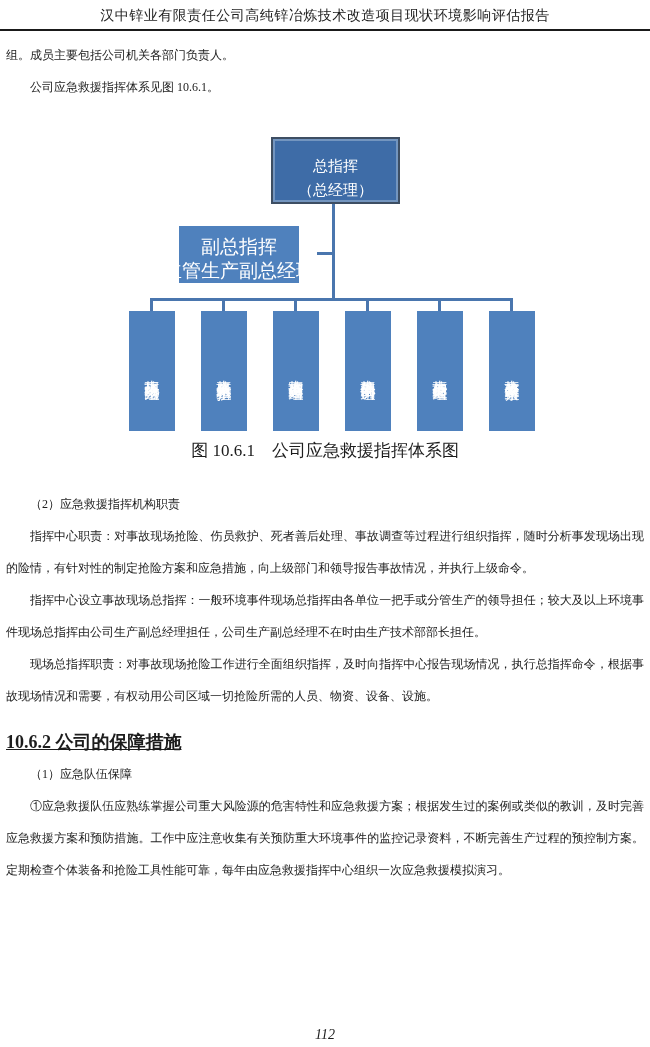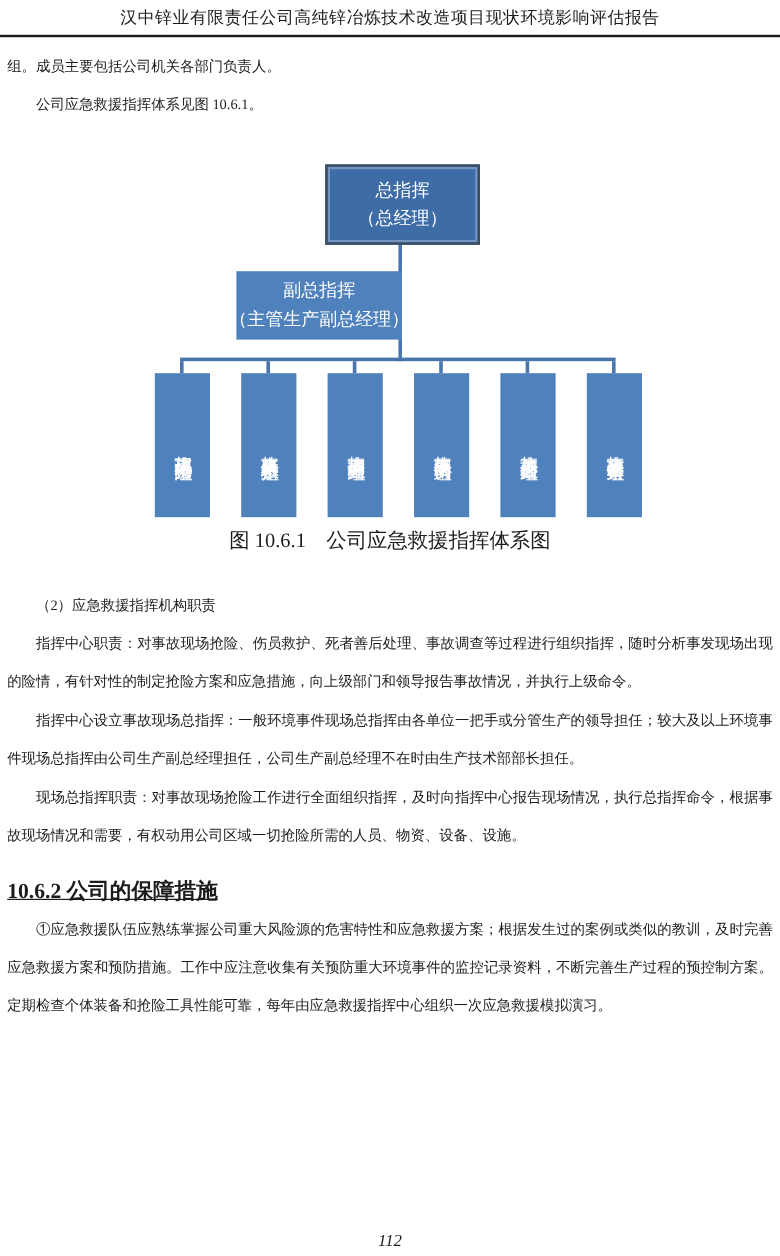--- a/index.html
+++ b/index.html
@@ -50,33 +50,33 @@
     width:650px;height:298px;
     margin-top:33px;
   }
   .org-box{
     position:absolute;
     background:var(--box-fill,#4f81bd);
     color:#fff;
     display:flex;
     flex-direction:column;
     align-items:center;
-    justify-content:center;
+    justify-content:flex-end;
     text-align:center;
   }
   .org-top{
     left:265px;top:1px;width:125px;height:63px;
     background:var(--top-box-fill,#3e6ca7);
     border:2px solid var(--top-box-border,#3d4e63);
     box-shadow:inset 0 0 0 2px rgba(255,255,255,.28);
     font-size:15px;line-height:24px;
   }
   .org-deputy{
-    left:191px;top:90px;width:138px;height:57px;
-    font-size:15px;line-height:24px;
+    left:173px;top:90px;width:120px;height:57px;
+    font-size:19px;line-height:24px;
   }
   .org-deputy .nowrap{white-space:nowrap;}
   .org-group{
     top:175px;width:46px;height:120px;
     writing-mode:vertical-rl;
     text-orientation:upright;
     font-size:15px;
     letter-spacing:1px;
     line-height:46px;
   }
@@ -146,17 +146,18 @@
     </div>
 
     <div class="figure-caption">图 10.6.1　公司应急救援指挥体系图</div>
 
     <p class="para indent after-figure">（2）应急救援指挥机构职责</p>
     <p class="para indent">指挥中心职责：对事故现场抢险、伤员救护、死者善后处理、事故调查等过程进行组织指挥，随时分析事发现场出现的险情，有针对性的制定抢险方案和应急措施，向上级部门和领导报告事故情况，并执行上级命令。</p>
     <p class="para indent">指挥中心设立事故现场总指挥：一般环境事件现场总指挥由各单位一把手或分管生产的领导担任；较大及以上环境事件现场总指挥由公司生产副总经理担任，公司生产副总经理不在时由生产技术部部长担任。</p>
     <p class="para indent">现场总指挥职责：对事故现场抢险工作进行全面组织指挥，及时向指挥中心报告现场情况，执行总指挥命令，根据事故现场情况和需要，有权动用公司区域一切抢险所需的人员、物资、设备、设施。</p>
 
     <p class="para section-heading">10.6.2 公司的保障措施</p>
+    <p class="para indent">（1）应急队伍保障</p>
     <p class="para indent">①应急救援队伍应熟练掌握公司重大风险源的危害特性和应急救援方案；根据发生过的案例或类似的教训，及时完善应急救援方案和预防措施。工作中应注意收集有关预防重大环境事件的监控记录资料，不断完善生产过程的预控制方案。定期检查个体装备和抢险工具性能可靠，每年由应急救援指挥中心组织一次应急救援模拟演习。</p>
   </div>
 
   <div class="page-number">112</div>
 </div>
 
 </body></html>

